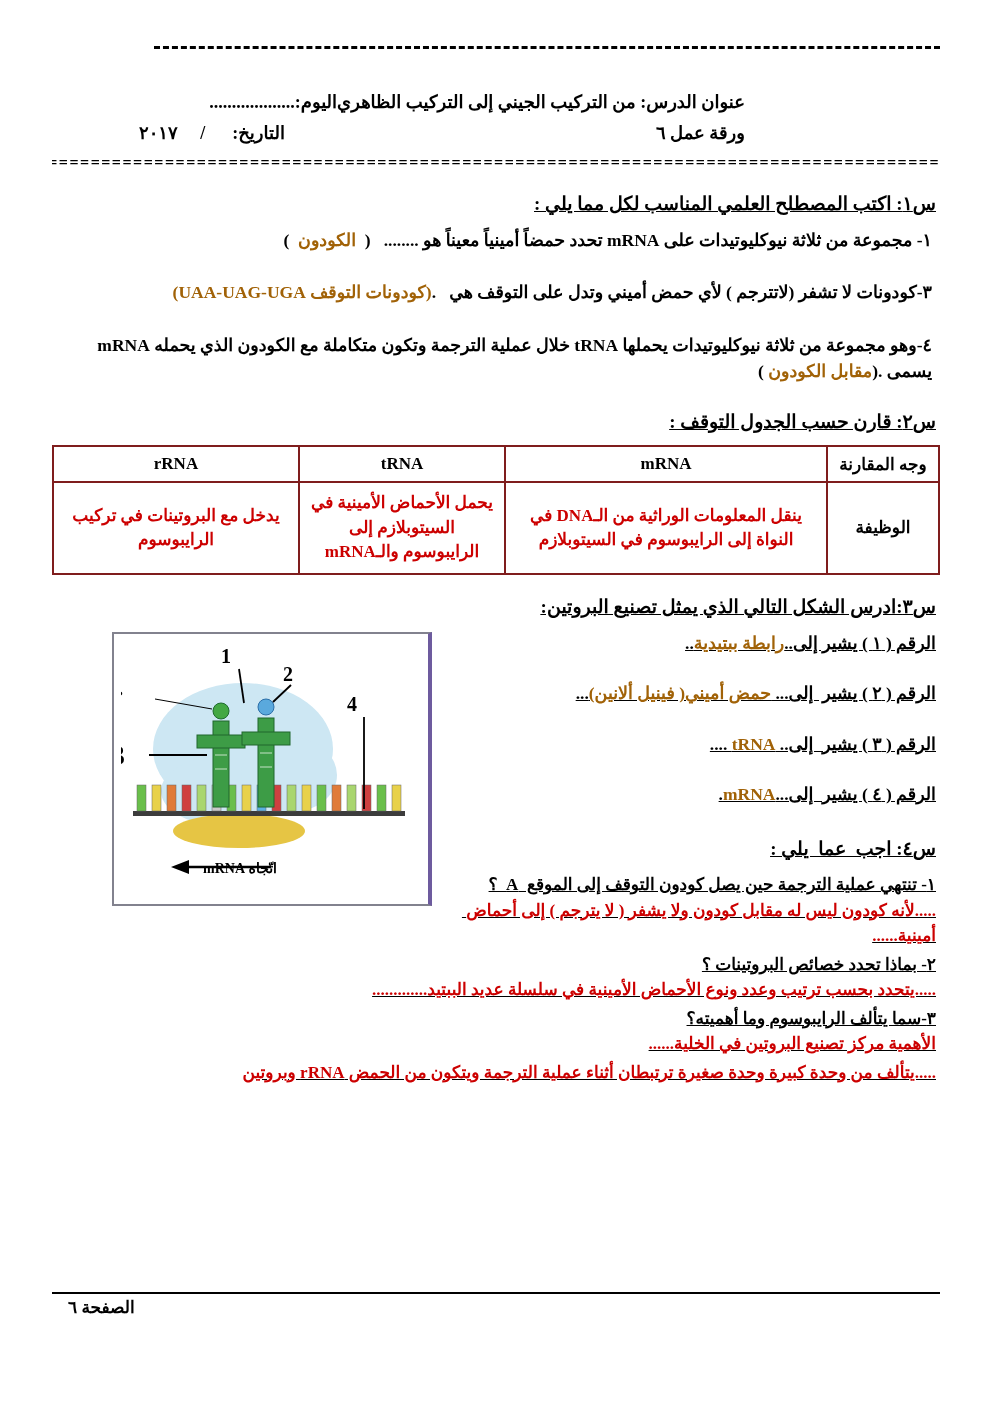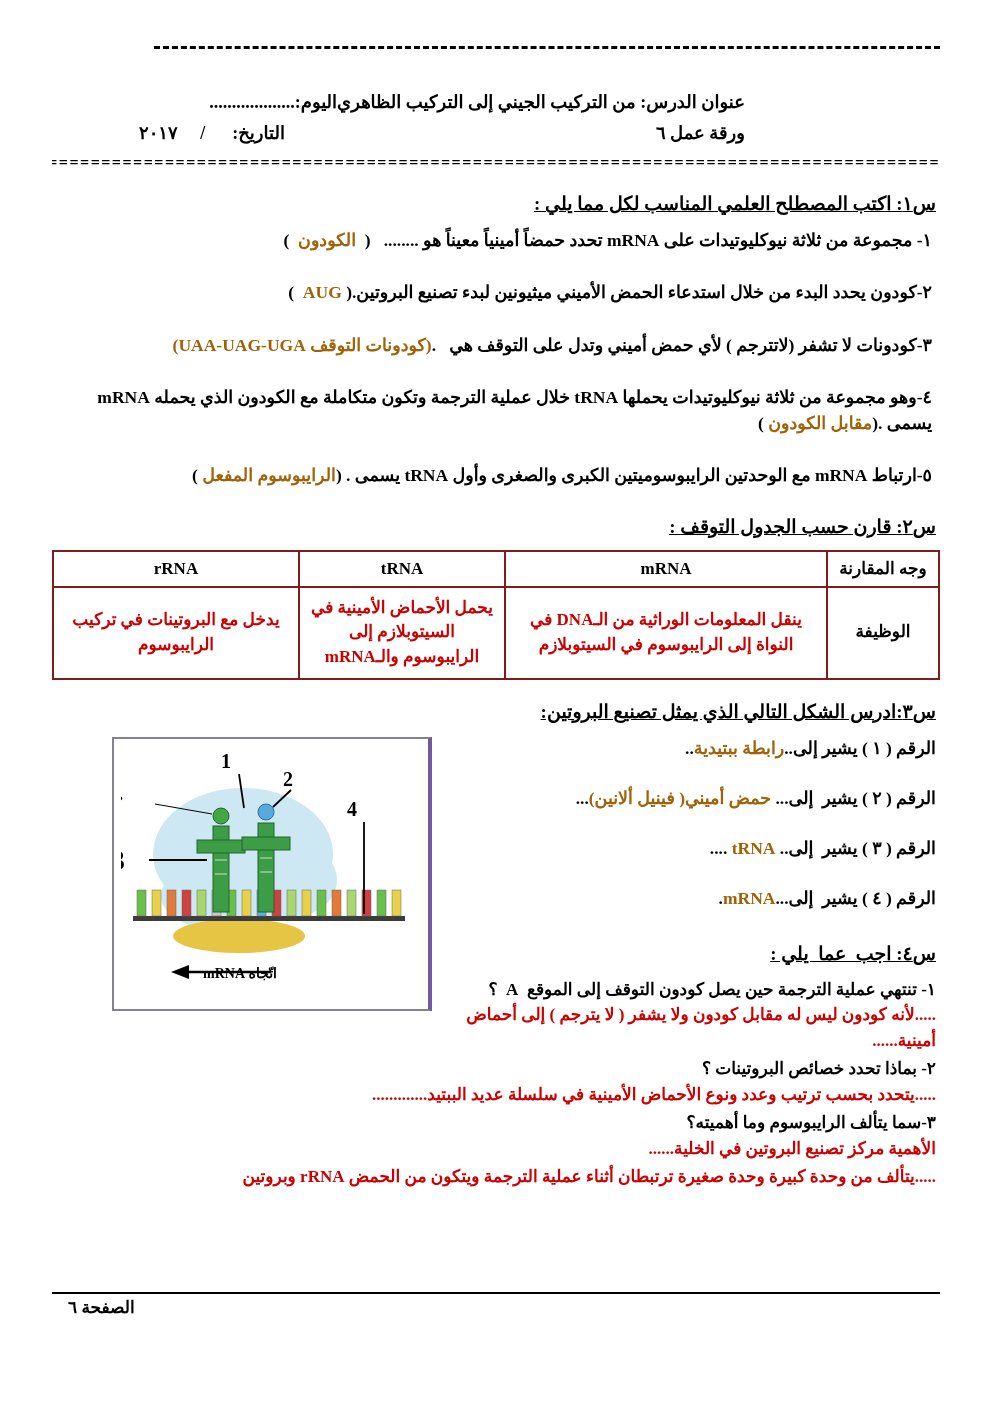--- a/index.html
+++ b/index.html
@@ -34,21 +34,21 @@
     white-space:pre-wrap;
   }
   .red { color:#a16207; }
   table.cmp { width:100%; border-collapse:collapse; margin-top:4px; }
   table.cmp th, table.cmp td {
     border:2px solid #7f1d1d; text-align:center; vertical-align:middle;
   }
   table.cmp th { height:36px; font-size:17px; }
   table.cmp td { font-size:17px; padding:8px 10px; line-height:1.45; }
   td.red-cell { color:#cc0000; }
-  .q3-section { margin-top:10px; }
+  .q3-section { margin-top:10px;text-decoration:underline; }
   .diagram {
     float:left; width:320px; height:274px;
     border:2px solid #82828e; border-right:4px solid #6d5b9e;
     padding:8px 7px; margin:2px 16px 6px 60px; background:#fff;
   }
   .diagram svg { font-family:inherit; }
   .ans { font-size:17.5px; line-height:1.5; margin:8px 4px 24px 0; white-space:pre-wrap; }
   .q4-title { margin-top:30px; }
   .qa-q { font-size:17px; line-height:1.5; margin:2px 4px 0 0; white-space:pre-wrap; }
   .qa-a { font-size:17px; line-height:1.5; margin:0 4px 3px 0; color:#cc0000; white-space:pre-wrap; }
@@ -72,24 +72,22 @@
     <div class="header-row">
       <span class="ind-right">ورقة عمل ٦</span>
       <span class="date-field">التاريخ:      /     ٢٠١٧</span>
     </div>
     <div class="equals-line">================================================================================================</div>
   </div>
 
   <div>
     <div class="qtitle">س١: اكتب المصطلح العلمي المناسب لكل مما يلي :</div>
     <p class="item"><span>١- مجموعة من ثلاثة نيوكليوتيدات على mRNA تحدد حمضاً أمينياً معيناً هو ........   (  </span><span class="red">الكودون</span><span>  )</span></p>
-    <p class="item"><span>٢-كودون يحدد البدء من خلال استدعاء الحمض الأميني ميثيونين لبدء تصنيع البروتين.( </span><span class="red">AUG</span><span>  )</span></p>
     <p class="item"><span>٣-كودونات لا تشفر (لاتترجم ) لأي حمض أميني وتدل على التوقف هي   .</span><span class="red">(كودونات التوقف UAA-UAG-UGA)</span><span></span></p>
     <p class="item"><span>٤-وهو مجموعة من ثلاثة نيوكليوتيدات يحملها tRNA خلال عملية الترجمة وتكون متكاملة مع الكودون الذي يحمله mRNA يسمى .(</span><span class="red">مقابل الكودون</span><span> )</span></p>
-    <p class="item"><span>٥-ارتباط mRNA مع الوحدتين الرايبوسوميتين الكبرى والصغرى وأول tRNA يسمى . (</span><span class="red">الرايبوسوم المفعل</span><span> )</span></p>
   </div>
 
   <div>
     <div class="qtitle">س٢: قارن حسب الجدول التوقف :</div>
     <table class="cmp">
       <colgroup>
         <col style="width:112px">
           <col style="width:322px">
           <col style="width:206px">
           <col>

